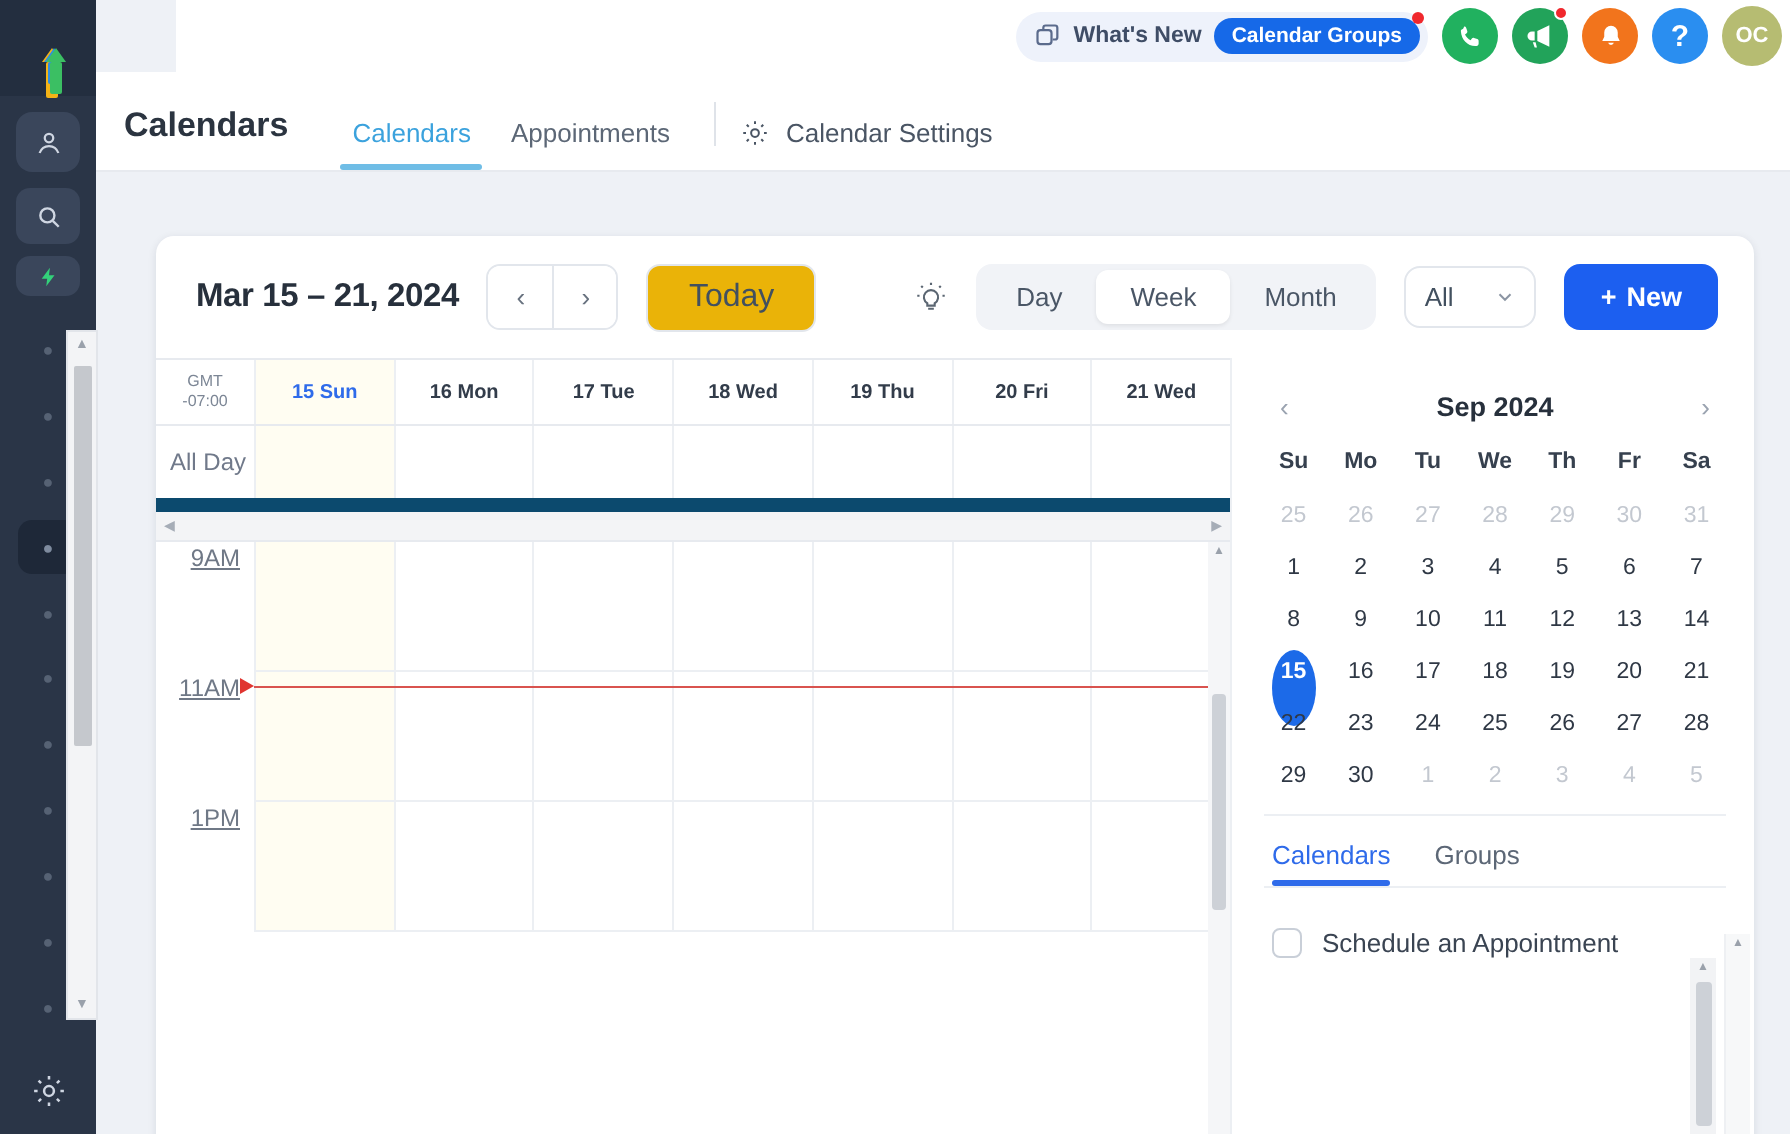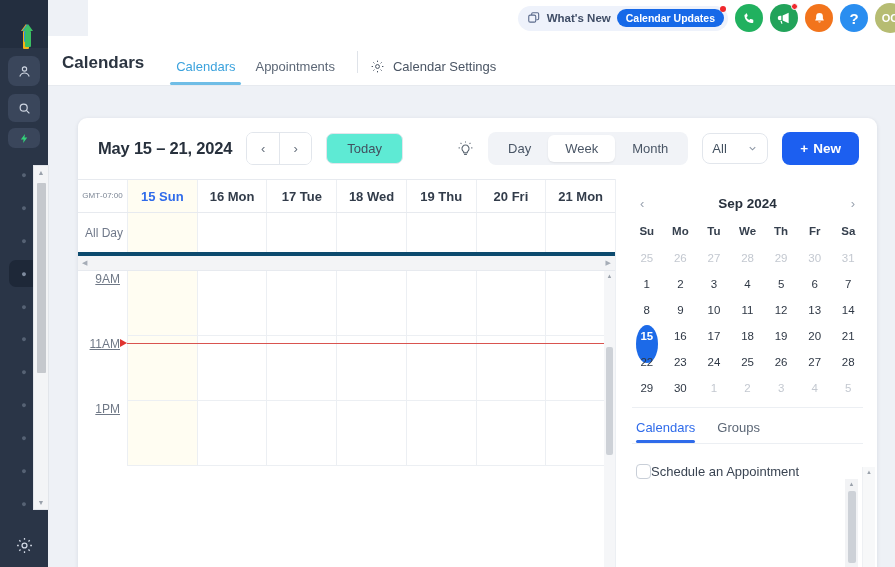--- a/index.html
+++ b/index.html
@@ -74,21 +74,21 @@
   .ps-thumb {
     position: absolute; top: 4px; left: 3px; width: 9px; height: 190px;
     background: #c5c8cd; border-radius: 1px;
   }
 
   
   .topbar {
     position: absolute; left: 48px; top: 0; right: 0; height: 36px;
     background: #ffffff; z-index: 5;
     display: flex; align-items: center; justify-content: flex-end;
-    padding-right: 2px; gap: 7px; margin-left: 40px;
+    padding-right: 16px; gap: 7px; margin-left: 40px;
   }
   .whats-new {
     display: flex; align-items: center; gap: 6px;
     background: #eef2fb; border-radius: 16px; padding: 3px 4px 3px 9px; height: 25px;
     position: relative;
   }
   .wn-icon { color:#5b6b8c; display:flex; align-items:center; }
   .wn-text { font-size: 11.5px; font-weight: bold; color: #3f4d66; }
   .wn-badge {
     background: #1669e8; color: #fff; font-size: 10.5px; font-weight: bold;
@@ -145,21 +145,21 @@
   }
   .range-title { font-size: 16.5px; font-weight: bold; color: #27303c; letter-spacing: -.2px; }
   .navbtns { display: flex; border: 1px solid #e2e6ec; border-radius: 7px; overflow: hidden; }
   .navbtns div {
     width: 32px; height: 31px; display:flex; align-items:center; justify-content:center;
     color:#68727f; font-size: 13px; background:#fff;
   }
   .navbtns div + div { border-left: 1px solid #e2e6ec; }
   .today-btn {
     border: 1px solid #e2e6ec; border-radius: 7px; padding: 7px 20px;
-    font-size: 13px; color: #42505f; background: #5eead4;
+    font-size: 16px; color: #42505f; background: #eab308;
   }
   .spacer { flex: 1; }
   .bulb { color:#5b6672; display:flex; align-items:center; }
   .segmented {
     display: flex; background: #f1f3f7; border-radius: 8px; padding: 3px;
   }
   .seg {
     padding: 6px 17px; font-size: 13px; color: #4a5666; border-radius: 6px;
   }
   .seg.active { background: #fff; box-shadow: 0 1px 2px rgba(0,0,0,.08); }
@@ -172,28 +172,28 @@
     background: #1c5ff0; color: #fff; font-size: 13.5px; font-weight: bold;
     border-radius: 8px; padding: 9px 18px; display:flex; align-items:center; gap:5px;
   }
 
   
   .calwrap { display: flex; height: 420px; }
   .gridcol { width: 537px; position: relative; border-top: 1px solid #e7eaef; }
   .dayhead { display: flex; border-bottom: 1px solid #e7eaef; height: 33px; }
   .hcell {
     flex: 1; display: flex; align-items: center; justify-content: center;
-    font-size: 13px; font-weight: bold; color: #323c4a; border-left: 1px solid #eceff3;
+    font-size: 10px; font-weight: bold; color: #323c4a; border-left: 1px solid #eceff3;
   }
   .hcell.tz {
-    flex: 0 0 49px; border-left: none; flex-direction: row; justify-content: center;
+    flex: 0 0 49px; border-left: none; flex-direction: column; justify-content: center;
     font-size: 8px; font-weight: normal; color:#7c8695; line-height: 1.25;
   }
   .hcell.today { color: #2f6bea; background: #fffdf2; }
-  .allday { display: flex; height: 43px; border-bottom: 4px solid #0c4a6e; text-align: center; }
+  .allday { display: flex; height: 43px; border-bottom: 7px solid #0c4a6e; text-align: center; }
   .adcell { flex: 1; border-left: 1px solid #eceff3; }
   .adcell.today { background: #fffdf2; }
   .adlabel {
     flex: 0 0 49px; border-left: none; display: flex; align-items: center;
     padding-left: 7px; font-size: 12px; color: #70798a;
   }
   .hscroll {
     height: 15px; background: #f3f4f6; border-bottom: 1px solid #e7eaef;
     display: flex; align-items: center; justify-content: space-between;
     padding: 0 4px; color: #a6adb7; font-size: 7px;
@@ -257,21 +257,21 @@
     content:''; position:absolute; left:0; right:0; bottom:0; height:3px;
     background:#2f6bea; border-radius:2px;
   }
   .ptabline { height:1px; background:#eceff3; margin: 0 2px; }
   .searchbox {
     margin: 16px 22px 0 6px; border: 1px solid #e4e7ed; border-radius: 8px;
     height: 36px; display:flex; align-items:center; padding: 0 12px;
     font-size: 13.5px; color: #9aa3b0;
   }
   .checkrow {
-    display:flex; align-items:center; margin: 20px 22px 0 6px;
+    display:flex; align-items:center; gap: 10px; margin: 20px 22px 0 6px;
     font-size: 13px; color: #3a4452;
   }
   .cbox { width: 15px; height: 15px; border: 1px solid #c9cfd8; border-radius: 4px; }
 
   .rp-scroll-outer {
     position: absolute; right: 2px; top: 288px; width: 13px; height: 236px;
     background: #f7f8f9; border-left: 1px solid #eef0f3;
     display:flex; flex-direction:column; align-items:center;
   }
   .rp-scroll-inner {
@@ -354,21 +354,21 @@
   <div class="topbar">
     <div class="whats-new">
       <span class="wn-icon">
         <svg width="14" height="14" viewBox="0 0 24 24" fill="none" stroke="currentColor" stroke-width="1.9">
           <rect x="3" y="7" width="12" height="12" rx="2.5"></rect>
             <path d="M8 7V5a2 2 0 0 1 2-2h8a2 2 0 0 1 2 2v8a2 2 0 0 1-2 2h-2"></path>
         </svg>
       </span>
       <span class="wn-text">What's New</span>
       <span class="wn-badge">
-        <span>Calendar Updates</span>
+        <span>Calendar Groups</span>
         <span class="dot"></span>
       </span>
     </div>
     <div class="circ c-phone">
       <svg width="15" height="15" viewBox="0 0 24 24" fill="currentColor">
         <path d="M6.6 3.5c.7 0 1.3.4 1.5 1.1l.9 2.6c.2.6 0 1.3-.5 1.7l-1.3 1c.9 2 2.5 3.6 4.5 4.6l1-1.3c.4-.5 1.1-.7 1.7-.5l2.6.9c.7.2 1.1.8 1.1 1.5v2.3c0 1-.8 1.8-1.8 1.7C9.6 19.6 4.4 14.4 3.9 7.3c-.1-1 .7-1.8 1.7-1.8z"></path>
       </svg>
     </div>
     <div class="circ c-mega">
       <svg width="16" height="16" viewBox="0 0 24 24" fill="currentColor">
@@ -399,21 +399,21 @@
         <circle cx="12" cy="12" r="3.1"></circle>
         <path d="M12 2.6v2.2M12 19.2v2.2M21.4 12h-2.2M4.8 12H2.6M18.6 5.4l-1.6 1.6M7 17l-1.6 1.6M18.6 18.6 17 17M7 7 5.4 5.4"></path>
       </svg>
       <span>Calendar Settings</span>
     </div>
   </div>
 
   <div class="card">
 
     <div class="toolbar">
-      <div class="range-title">May 15 – 21, 2024</div>
+      <div class="range-title">Mar 15 – 21, 2024</div>
       <div class="navbtns">
         <div>‹</div>
         <div>›</div>
       </div>
       <div class="today-btn">Today</div>
       <div class="spacer"></div>
       <div class="bulb">
         <svg width="17" height="17" viewBox="0 0 24 24" fill="none" stroke="currentColor" stroke-width="1.5">
           <path d="M9.4 16.4a5 5 0 1 1 5.2 0v1.7H9.4zM10 20.3h4"></path>
           <path d="M12 2v1.6M3.9 11.1H2.3M21.7 11.1h-1.6M6.2 5.3 5.1 4.2M18.9 4.2l-1.1 1.1"></path>
@@ -443,21 +443,21 @@
           <div class="hcell tz">
             <span>GMT</span>
             <span>-07:00</span>
           </div>
           <div class="hcell today">15 Sun</div>
           <div class="hcell">16 Mon</div>
           <div class="hcell">17 Tue</div>
           <div class="hcell">18 Wed</div>
           <div class="hcell">19 Thu</div>
           <div class="hcell">20 Fri</div>
-          <div class="hcell">21 Mon</div>
+          <div class="hcell">21 Wed</div>
         </div>
 
         <div class="allday">
           <div class="adlabel">All Day</div>
           <div class="adcell today"></div>
           <div class="adcell"></div>
           <div class="adcell"></div>
           <div class="adcell"></div>
           <div class="adcell"></div>
           <div class="adcell"></div>

